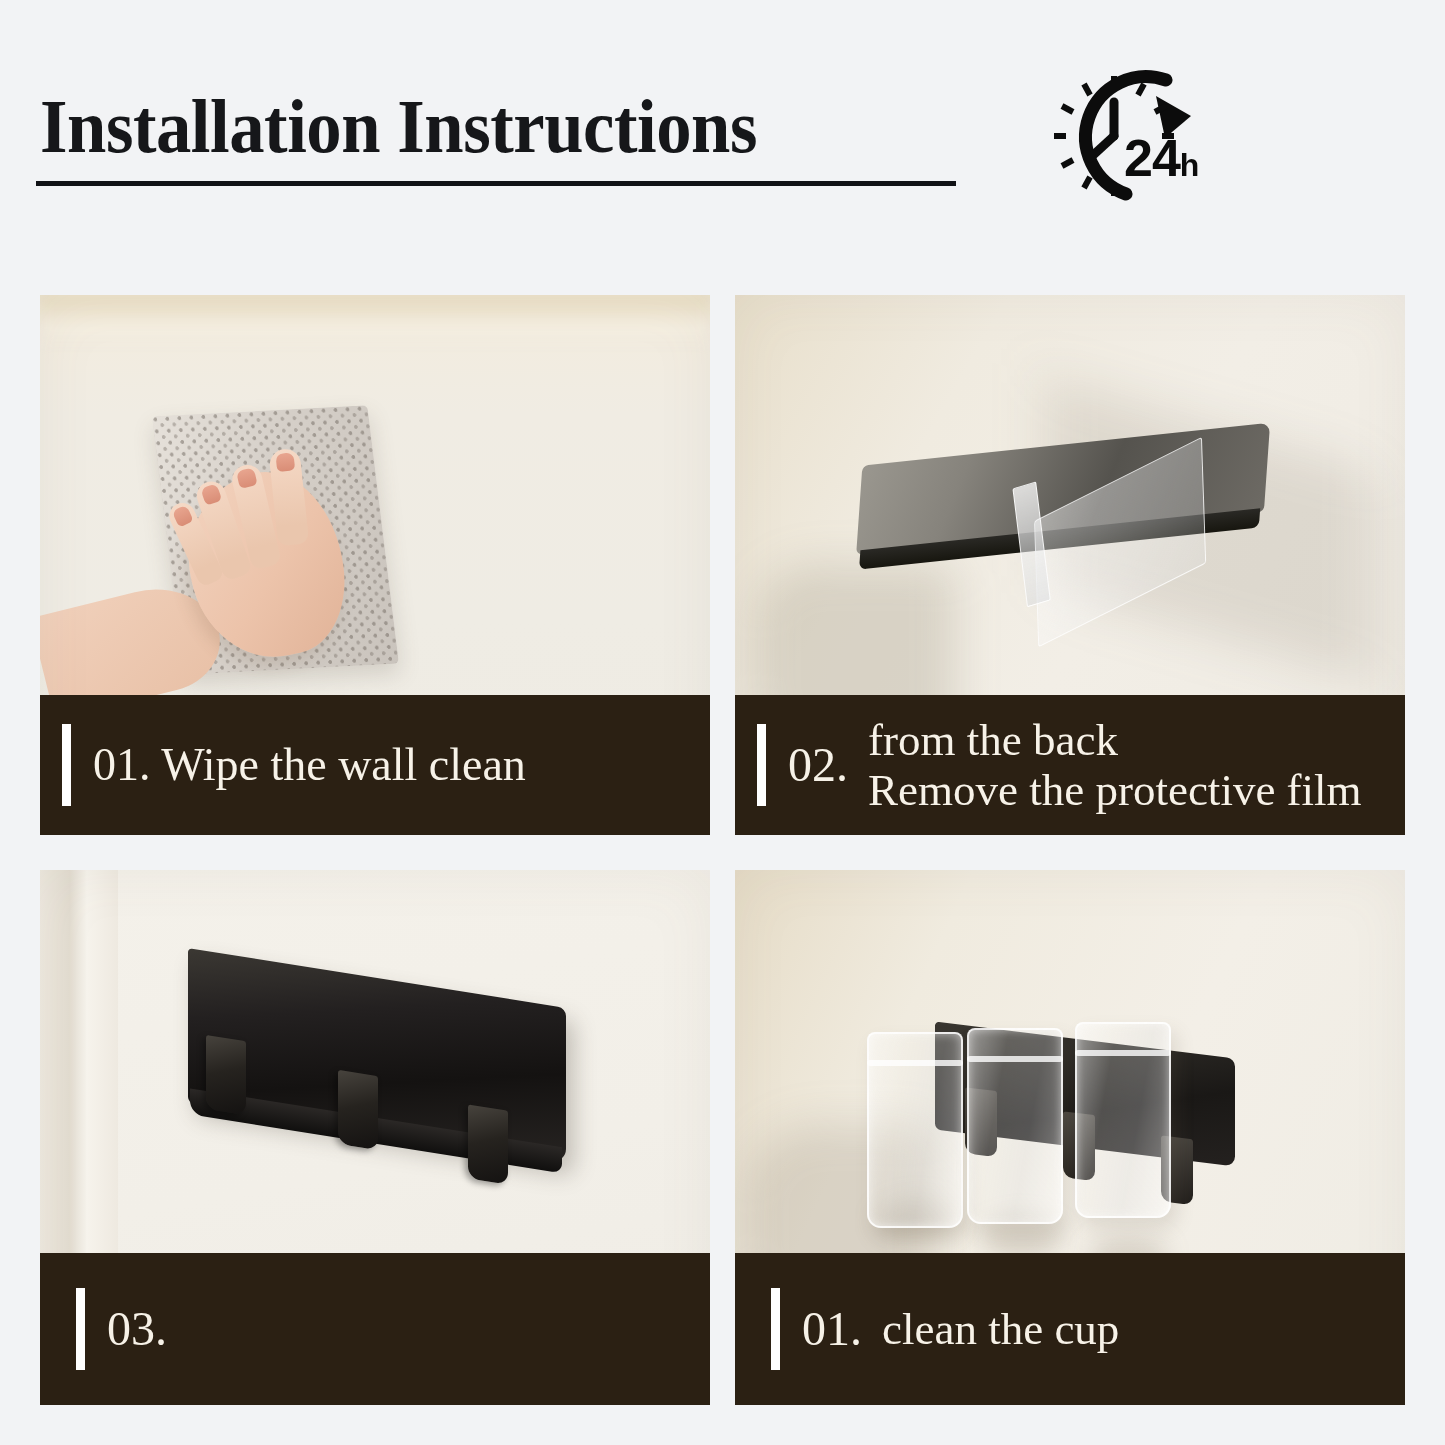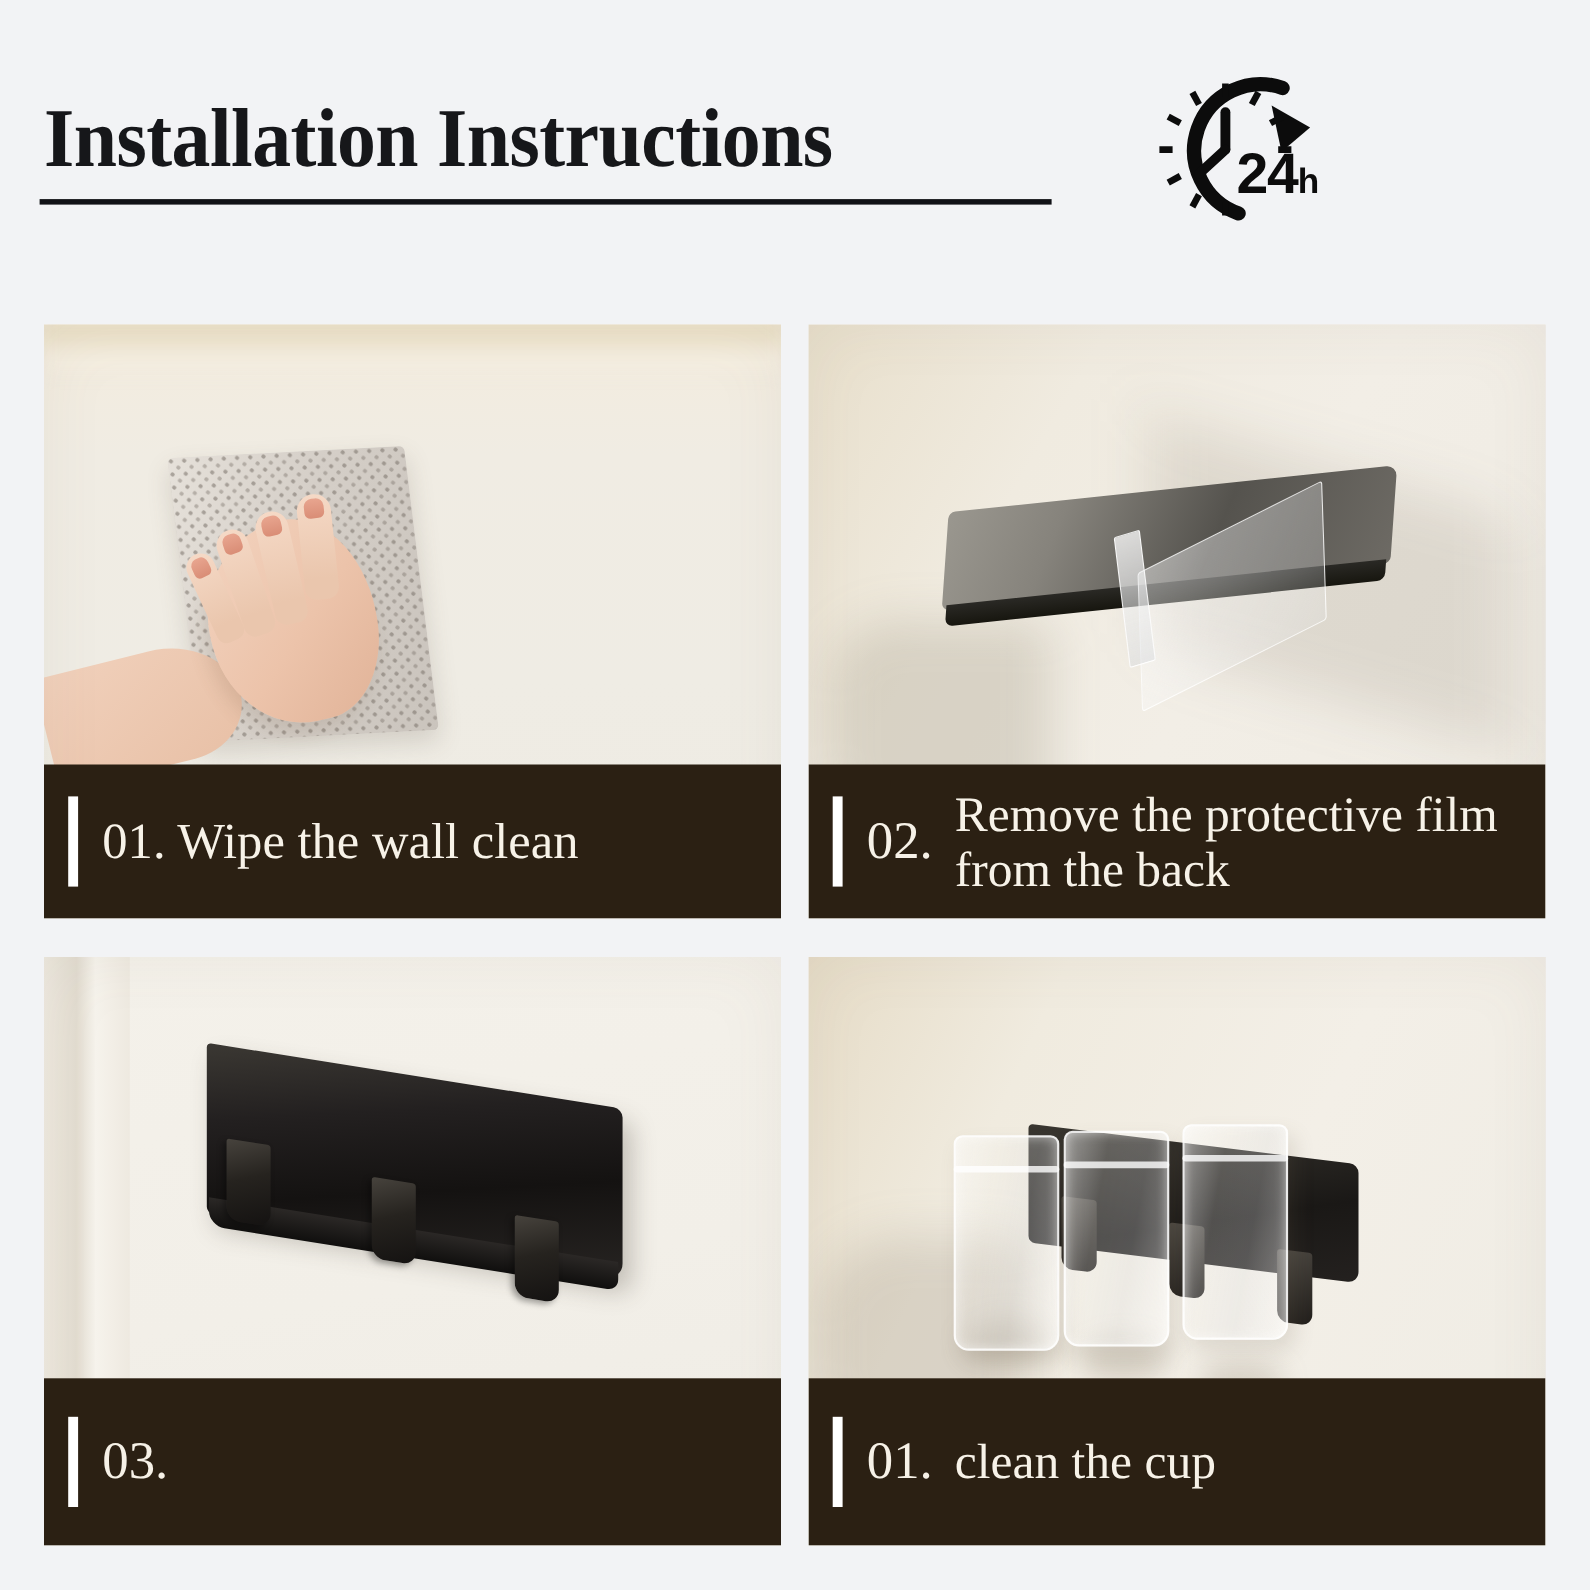--- a/index.html
+++ b/index.html
@@ -83,21 +83,21 @@
     position: absolute;
     left: 0;
     bottom: 0;
     width: 100%;
     background: #2b2013;
     display: flex;
     align-items: center;
     box-sizing: border-box;
   }
   .caption.h1 { height: 140px; padding: 0 0 0 22px; }
-  .caption.h2 { height: 152px; padding: 0 0 0 22px; }
+  .caption.h2 { height: 152px; padding: 0 0 0 36px; }
   .cap-bar {
     width: 9px;
     height: 82px;
     background: #ffffff;
     flex: none;
     margin-right: 22px;
   }
   .cap-num {
     color: #f6f1e7;
     font-size: 48px;
@@ -432,22 +432,22 @@
         <div class="film-tab"></div>
       </div>
 
       <div class="photo-vignette"></div>
     </div>
 
     <div class="caption h1">
       <div class="cap-bar"></div>
       <div class="cap-num">02.</div>
       <div class="cap-text">
+        <div>from the back</div>
         <div>Remove the protective film</div>
-        <div>from the back</div>
       </div>
     </div>
   </div>
 
   <div class="panel">
     <div class="photo">
       <div class="wall-3"></div>
       <div class="trim-3"></div>
       <div class="counter-3"></div>
 

